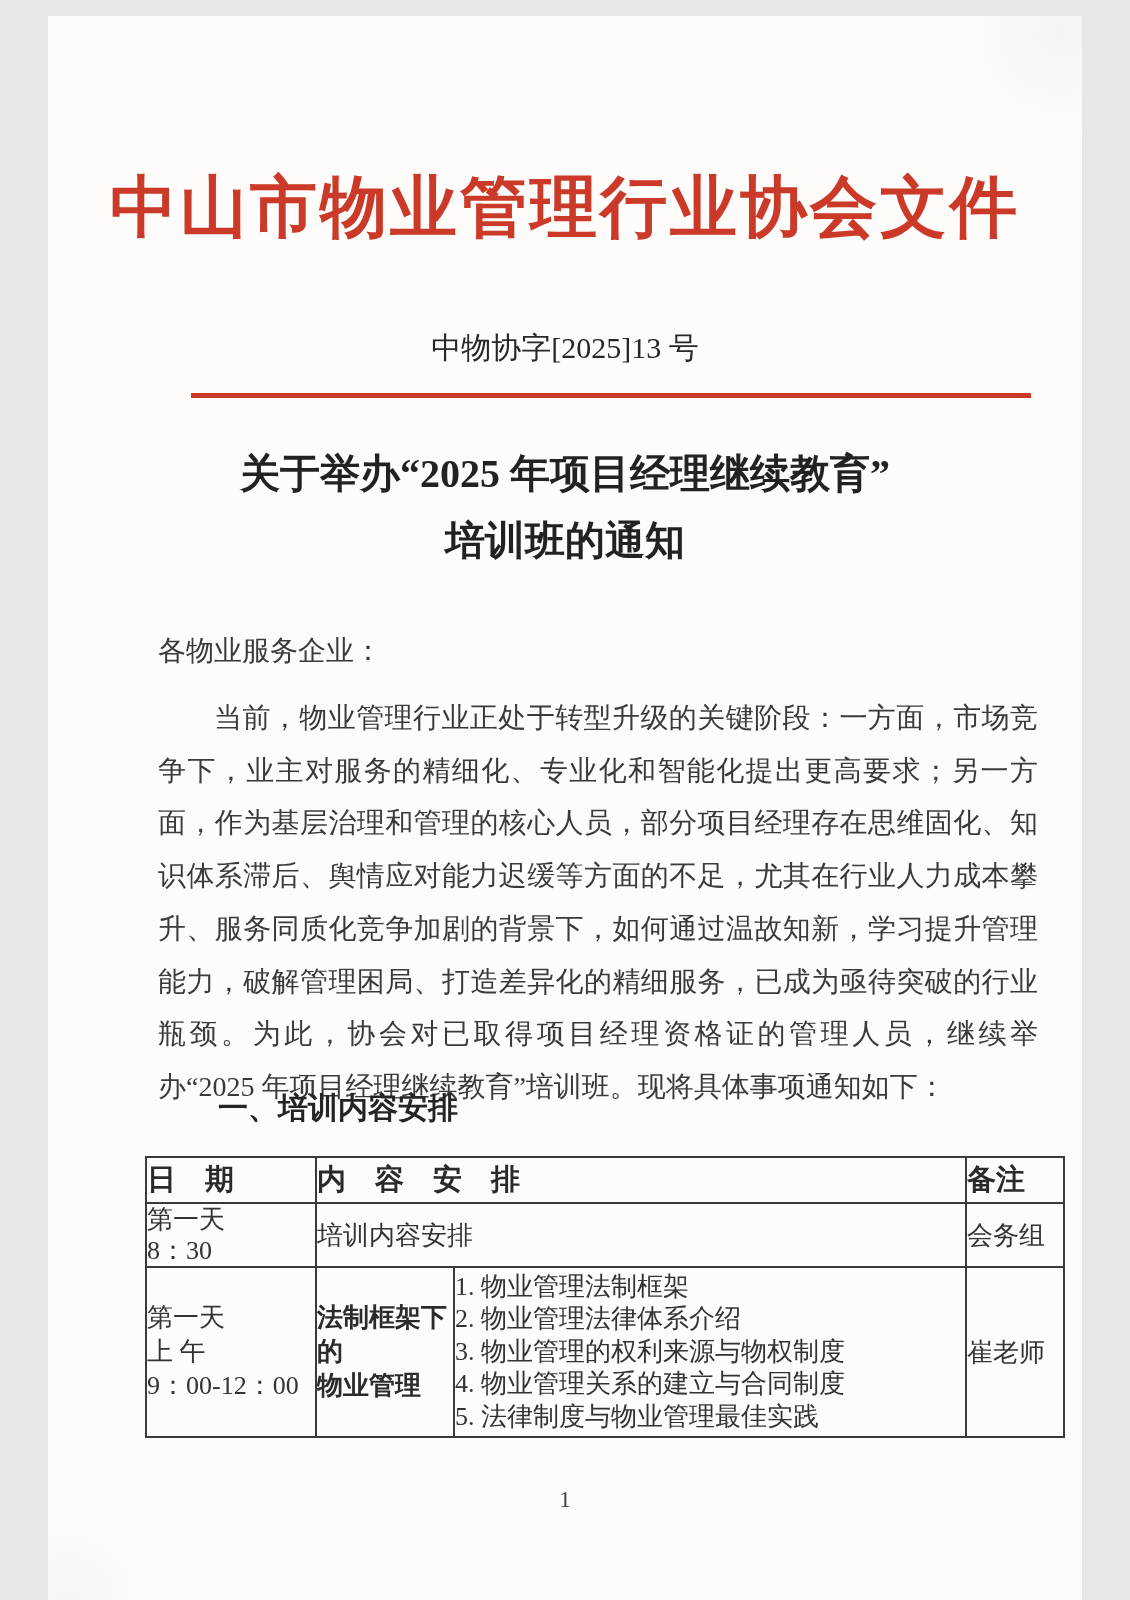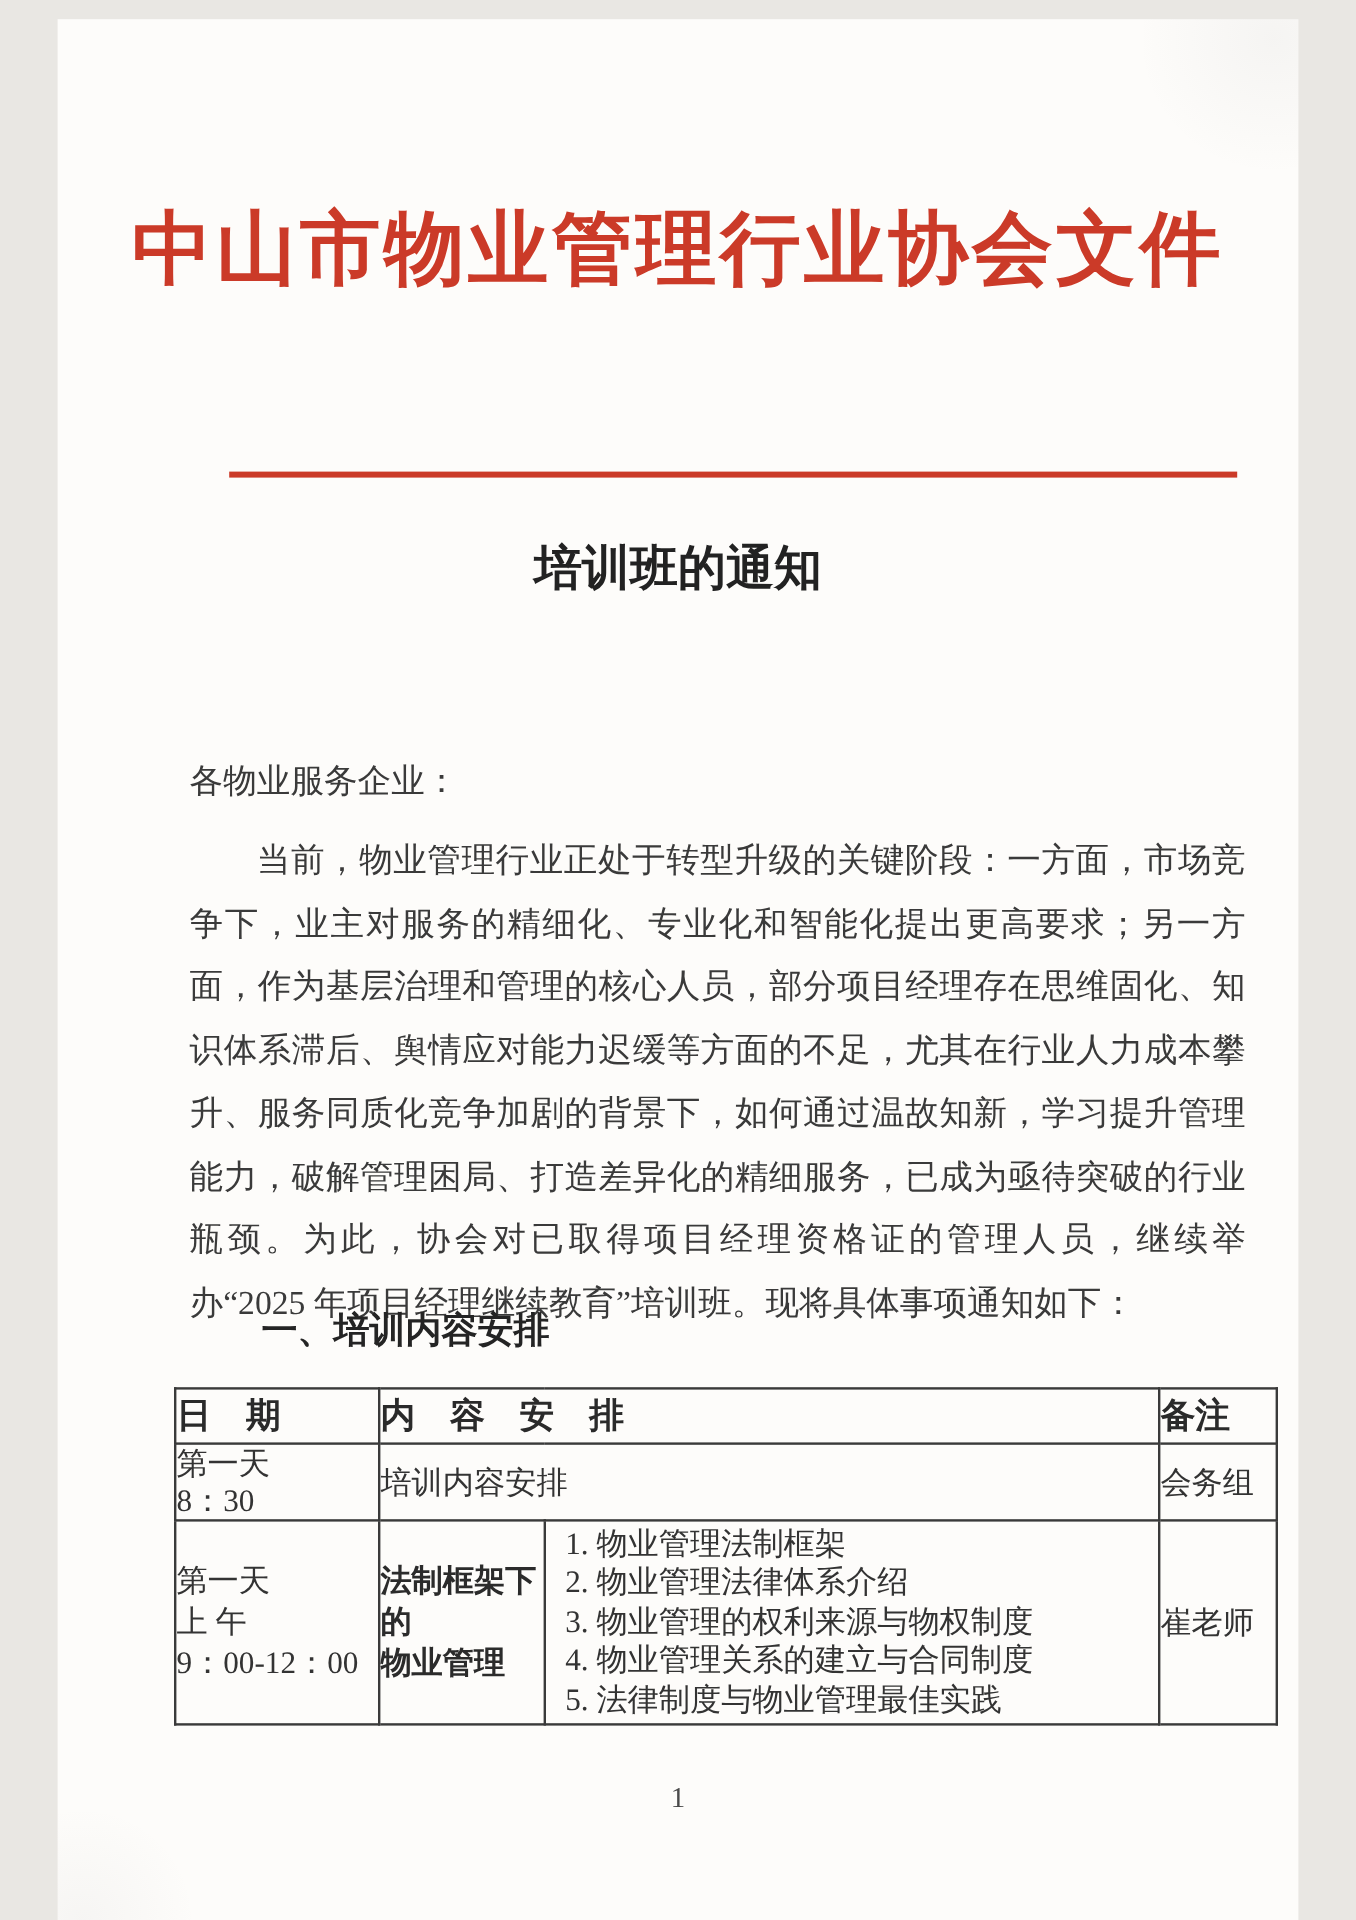--- a/index.html
+++ b/index.html
@@ -112,43 +112,45 @@
   tr.row1 td { height: 58px; font-size: 26px; }
   tr.row2 td { height: 168px; font-size: 26px; }
   .cell-lines div { line-height: 31px; }
   tr.row2 .cell-lines div { line-height: 34px; }
   td.topic-cell { font-weight: bold; color: #2b2b2b; }
   td.list-cell {
     text-align: left;
     vertical-align: middle;
     padding-left: 16px;
   }
-  td.list-cell div { line-height: 32.5px; padding-left: 16px; }
+  td.list-cell div { line-height: 32.5px; }
   td.remark-low { vertical-align: bottom; padding-bottom: 16px; }
   .page-number {
     position: absolute;
     top: 1470px;
     left: 0;
     width: 100%;
     text-align: center;
     font-size: 24px;
     color: #4a4a4a;
   }
 </style>
 </head>
 <body>
 
 <div class="page">
 
   <div class="org-header">中山市物业管理行业协会文件</div>
 
+  <div class="doc-number">中物协字[2025]13 号</div>
 
   <div class="red-rule"></div>
 
   <div class="notice-title">
+    <div>关于举办“2025 年项目经理继续教育”</div>
     <div>培训班的通知</div>
   </div>
 
   <div class="salutation">各物业服务企业：</div>
 
   <div class="body-paragraph">当前，物业管理行业正处于转型升级的关键阶段：一方面，市场竞争下，业主对服务的精细化、专业化和智能化提出更高要求；另一方面，作为基层治理和管理的核心人员，部分项目经理存在思维固化、知识体系滞后、舆情应对能力迟缓等方面的不足，尤其在行业人力成本攀升、服务同质化竞争加剧的背景下，如何通过温故知新，学习提升管理能力，破解管理困局、打造差异化的精细服务，已成为亟待突破的行业瓶颈。为此，协会对已取得项目经理资格证的管理人员，继续举办“2025 年项目经理继续教育”培训班。现将具体事项通知如下：</div>
 
   <div class="section-heading">一、培训内容安排</div>
 
   <table class="schedule">

